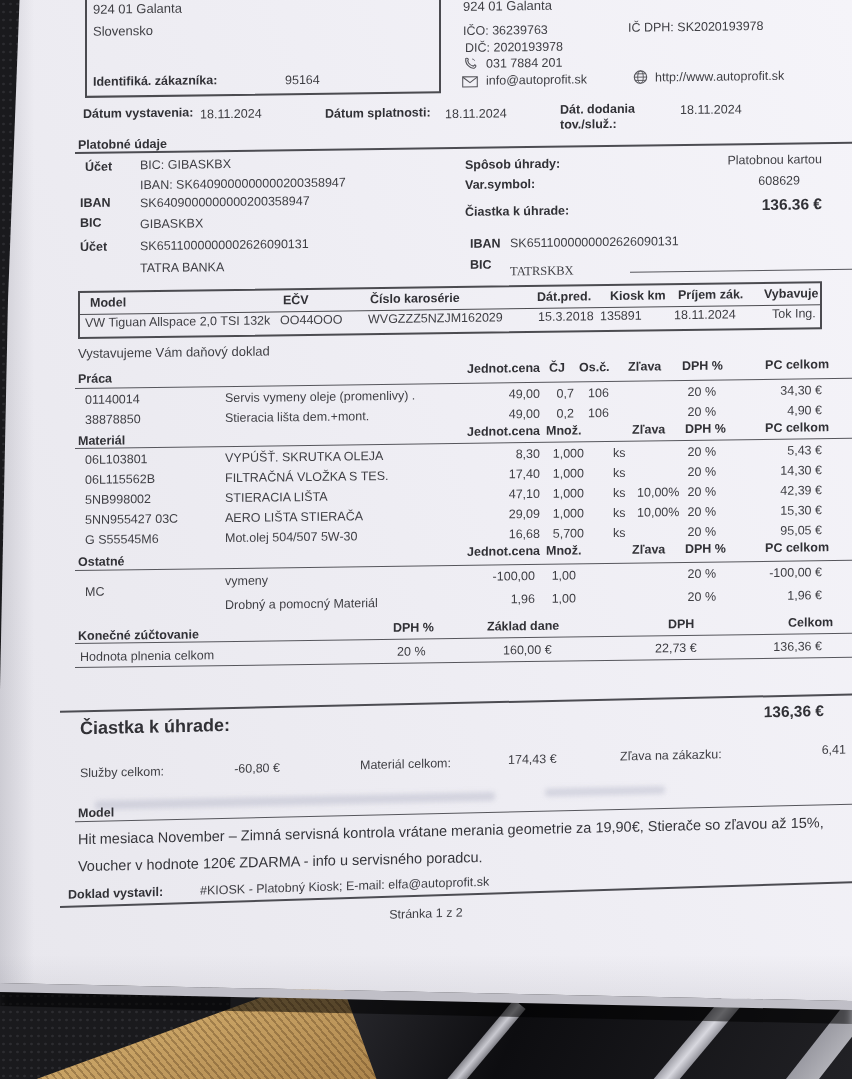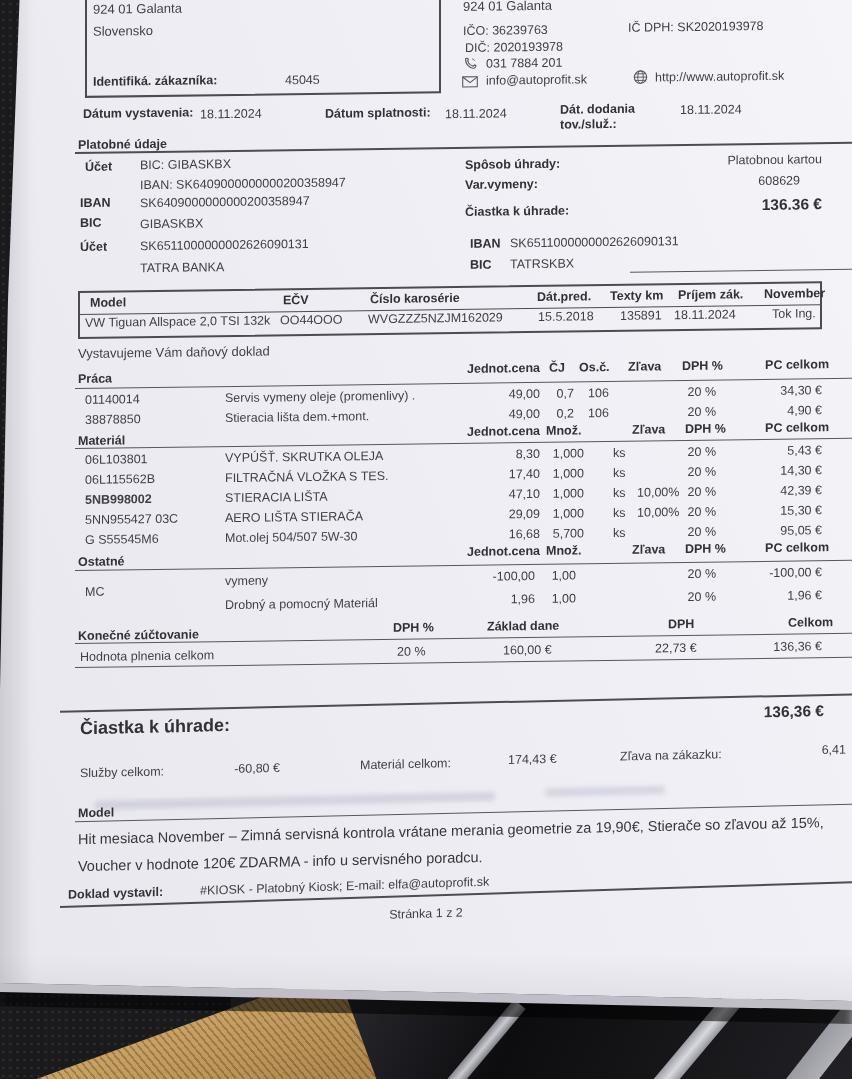--- a/index.html
+++ b/index.html
@@ -62,21 +62,21 @@
 
 <div class="paper">
   <div class="paper-shade"></div>
 
   <div class="content">
 
     <div class="box" style="left:85px;top:-18px;width:352px;height:113px;"></div>
     <div class="t" style="left:93px;top:3px;font-size:13px;">924 01 Galanta</div>
     <div class="t" style="left:93px;top:25px;font-size:13px;">Slovensko</div>
     <div class="t b" style="left:93px;top:76px;">Identifiká. zákazníka:</div>
-    <div class="t" style="left:285px;top:77px;">45045</div>
+    <div class="t" style="left:285px;top:77px;">95164</div>
 
     <div class="t" style="left:463px;top:5px;font-size:13px;">924 01 Galanta</div>
     <div class="t" style="left:463px;top:30px;">IČO: 36239763</div>
     <div class="t" style="left:628px;top:29px;">IČ DPH: SK2020193978</div>
     <div class="t" style="left:465px;top:47px;">DIČ: 2020193978</div>
     <span class="icon" style="left:462px;top:63px;">
       <svg viewBox="0 0 16 16">
           <path d="M3.2 1.8 C5.8 1 6.8 3 5.4 4.4 L6.4 7 C7.8 9 9.8 10.2 11.8 10.6 L13.4 9.2 C15.4 9.6 15 12 13 12.9 C8.2 14 2.2 8 3.2 1.8 Z" fill="none" stroke="#55555b" stroke-width="1.3"></path>
           <path d="M10.5 2.5 q2 0 2.8 2" fill="none" stroke="#55555b" stroke-width="1"></path>
         </svg>
@@ -114,45 +114,45 @@
     <div class="t b" style="left:80px;top:197px;">IBAN</div>
     <div class="t" style="left:140px;top:198px;">SK6409000000000200358947</div>
     <div class="t b" style="left:80px;top:217px;">BIC</div>
     <div class="t" style="left:140px;top:219px;">GIBASKBX</div>
     <div class="t b" style="left:80px;top:241px;">Účet</div>
     <div class="t" style="left:140px;top:241px;">SK6511000000002626090131</div>
     <div class="t" style="left:140px;top:263px;">TATRA BANKA</div>
 
     <div class="t b" style="left:465px;top:164px;">Spôsob úhrady:</div>
     <div class="t ra" style="left:642px;top:163px;width:180px;">Platobnou kartou</div>
-    <div class="t b" style="left:465px;top:184px;">Var.vymeny:</div>
+    <div class="t b" style="left:465px;top:184px;">Var.symbol:</div>
     <div class="t ra" style="left:640px;top:184px;width:160px;">608629</div>
     <div class="t b" style="left:465px;top:211px;">Čiastka k úhrade:</div>
     <div class="t b ra" style="left:662px;top:206px;width:160px;font-size:15.5px;">136.36 €</div>
     <div class="t b" style="left:470px;top:243px;">IBAN</div>
     <div class="t" style="left:510px;top:243px;">SK6511000000002626090131</div>
     <div class="t b" style="left:470px;top:264px;">BIC</div>
-    <div class="t" style="left:510px;top:264px;">TATRSKBX</div>
+    <div class="t" style="left:510px;top:271px;font-family:Liberation Serif, serif;">TATRSKBX</div>
     <div class="hr" style="left:630px;top:280px;width:222px;"></div>
 
     <div class="box" style="left:78px;top:292px;width:740px;height:44px;">
       <div style="position:absolute;left:0;right:0;top:21px;border-top:1.5px solid #4b4b50;"></div>
     </div>
     <div class="t b" style="left:90px;top:297px;">Model</div>
     <div class="t b" style="left:283px;top:297px;">EČV</div>
     <div class="t b" style="left:370px;top:297px;">Číslo karosérie</div>
     <div class="t b" style="left:537px;top:297px;">Dát.pred.</div>
-    <div class="t b" style="left:610px;top:297px;">Texty km</div>
+    <div class="t b" style="left:610px;top:297px;">Kiosk km</div>
     <div class="t b" style="left:678px;top:297px;">Príjem zák.</div>
-    <div class="t b" style="left:764px;top:297px;">November</div>
+    <div class="t b" style="left:764px;top:297px;">Vybavuje</div>
     <div class="t" style="left:85px;top:317px;">VW Tiguan Allspace 2,0 TSI 132k</div>
     <div class="t" style="left:280px;top:317px;">OO44OOO</div>
     <div class="t" style="left:368px;top:317px;">WVGZZZ5NZJM162029</div>
-    <div class="t" style="left:538px;top:317px;">15.5.2018</div>
-    <div class="t" style="left:620px;top:317px;">135891</div>
+    <div class="t" style="left:538px;top:317px;">15.3.2018</div>
+    <div class="t" style="left:600px;top:317px;">135891</div>
     <div class="t" style="left:674px;top:317px;">18.11.2024</div>
     <div class="t" style="left:772px;top:317px;">Tok Ing.</div>
 
     <div class="t" style="left:78px;top:347px;font-size:13px;">Vystavujeme Vám daňový doklad</div>
 
     <div class="t b ra" style="left:450px;top:368px;width:90px;">Jednot.cena</div>
     <div class="t b" style="left:549px;top:368px;">ČJ</div>
     <div class="t b" style="left:579px;top:368px;">Os.č.</div>
     <div class="t b" style="left:628px;top:368px;">Zľava</div>
     <div class="t b" style="left:682px;top:368px;">DPH %</div>
@@ -195,21 +195,21 @@
 
     <div class="t" style="left:85px;top:474px;">06L115562B</div>
     <div class="t" style="left:225px;top:474px;">FILTRAČNÁ VLOŽKA S TES.</div>
     <div class="t ra" style="left:470px;top:474px;width:70px;">17,40</div>
     <div class="t ra" style="left:544px;top:474px;width:40px;">1,000</div>
     <div class="t" style="left:613px;top:474px;">ks</div>
     <div class="t" style="left:637px;top:474px;"></div>
     <div class="t ra" style="left:656px;top:474px;width:60px;">20 %</div>
     <div class="t ra" style="left:740px;top:474px;width:82px;">14,30 €</div>
 
-    <div class="t" style="left:85px;top:494px;font-weight:bold;">5NB998002</div>
+    <div class="t" style="left:85px;top:494px;">5NB998002</div>
     <div class="t" style="left:225px;top:494px;">STIERACIA LIŠTA</div>
     <div class="t ra" style="left:470px;top:494px;width:70px;">47,10</div>
     <div class="t ra" style="left:544px;top:494px;width:40px;">1,000</div>
     <div class="t" style="left:613px;top:494px;">ks</div>
     <div class="t" style="left:637px;top:494px;">10,00%</div>
     <div class="t ra" style="left:656px;top:494px;width:60px;">20 %</div>
     <div class="t ra" style="left:740px;top:494px;width:82px;">42,39 €</div>
 
     <div class="t" style="left:85px;top:514px;">5NN955427 03C</div>
     <div class="t" style="left:225px;top:514px;">AERO LIŠTA STIERAČA</div>

